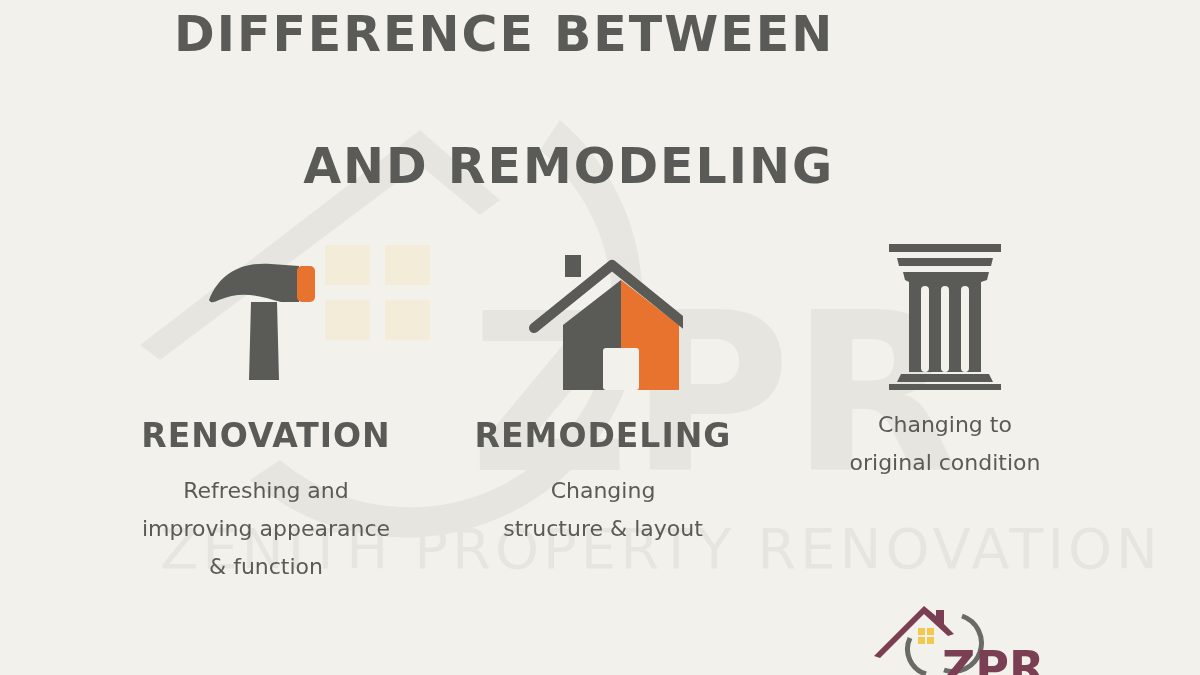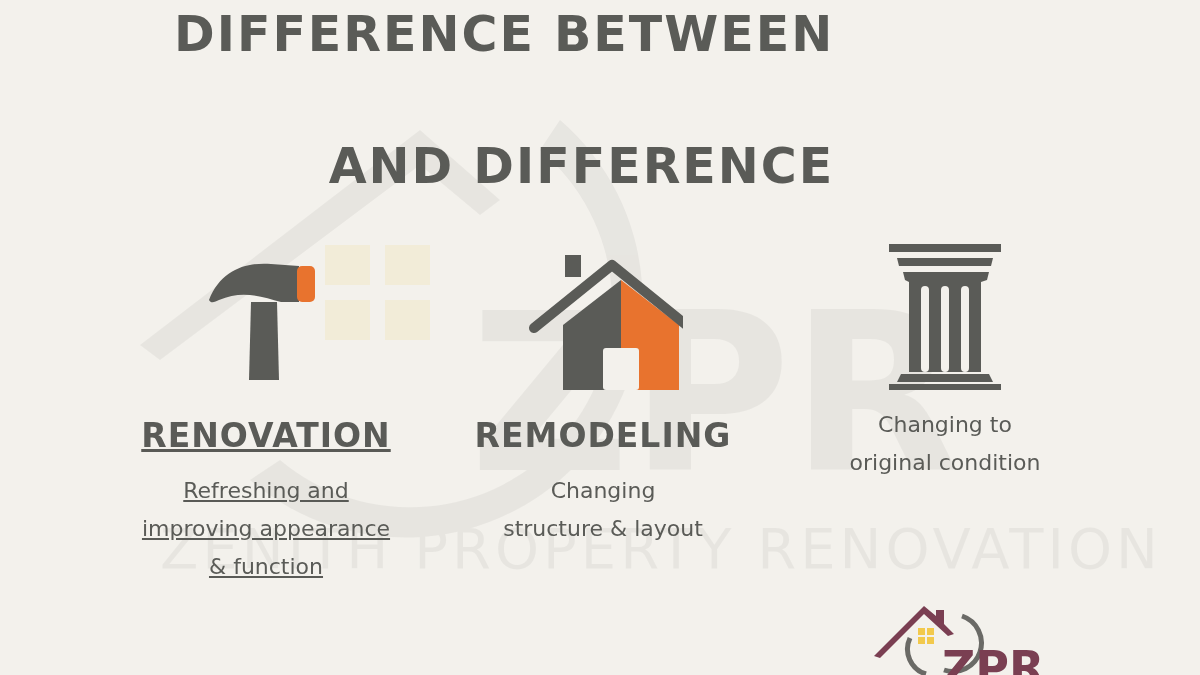--- a/index.html
+++ b/index.html
@@ -26,24 +26,24 @@
     <rect x="325" y="245" width="45" height="40"></rect>
       <rect x="385" y="245" width="45" height="40"></rect>
     <rect x="325" y="300" width="45" height="40"></rect>
       <rect x="385" y="300" width="45" height="40"></rect>
   </g>
 </svg>
 
 <h1 class="title">
   <span>DIFFERENCE BETWEEN</span><br>
   <br>
-  <span>AND DIFFERENCE</span>
+  <span>AND REMODELING</span>
 </h1>
 
-<div class="col" style="left:96px;text-decoration:underline;">
+<div class="col" style="left:96px;">
   <div class="icon">
     <svg width="130" height="140" viewBox="0 0 130 140">
       <path d="M8 50 C20 20 45 12 70 14 L98 16 L98 52 L80 52 C60 46 40 40 18 50 C14 52 10 54 8 50 Z" fill="#5a5b57"></path>
       <rect x="96" y="16" width="18" height="36" rx="5" fill="#e8732e"></rect>
       <path d="M50 62 L76 62 L78 140 L48 140 Z" fill="#5a5b57" transform="translate(0,-10)"></path>
     </svg>
   </div>
   <h2>RENOVATION</h2>
   <p>
     <span>Refreshing and</span><br>

